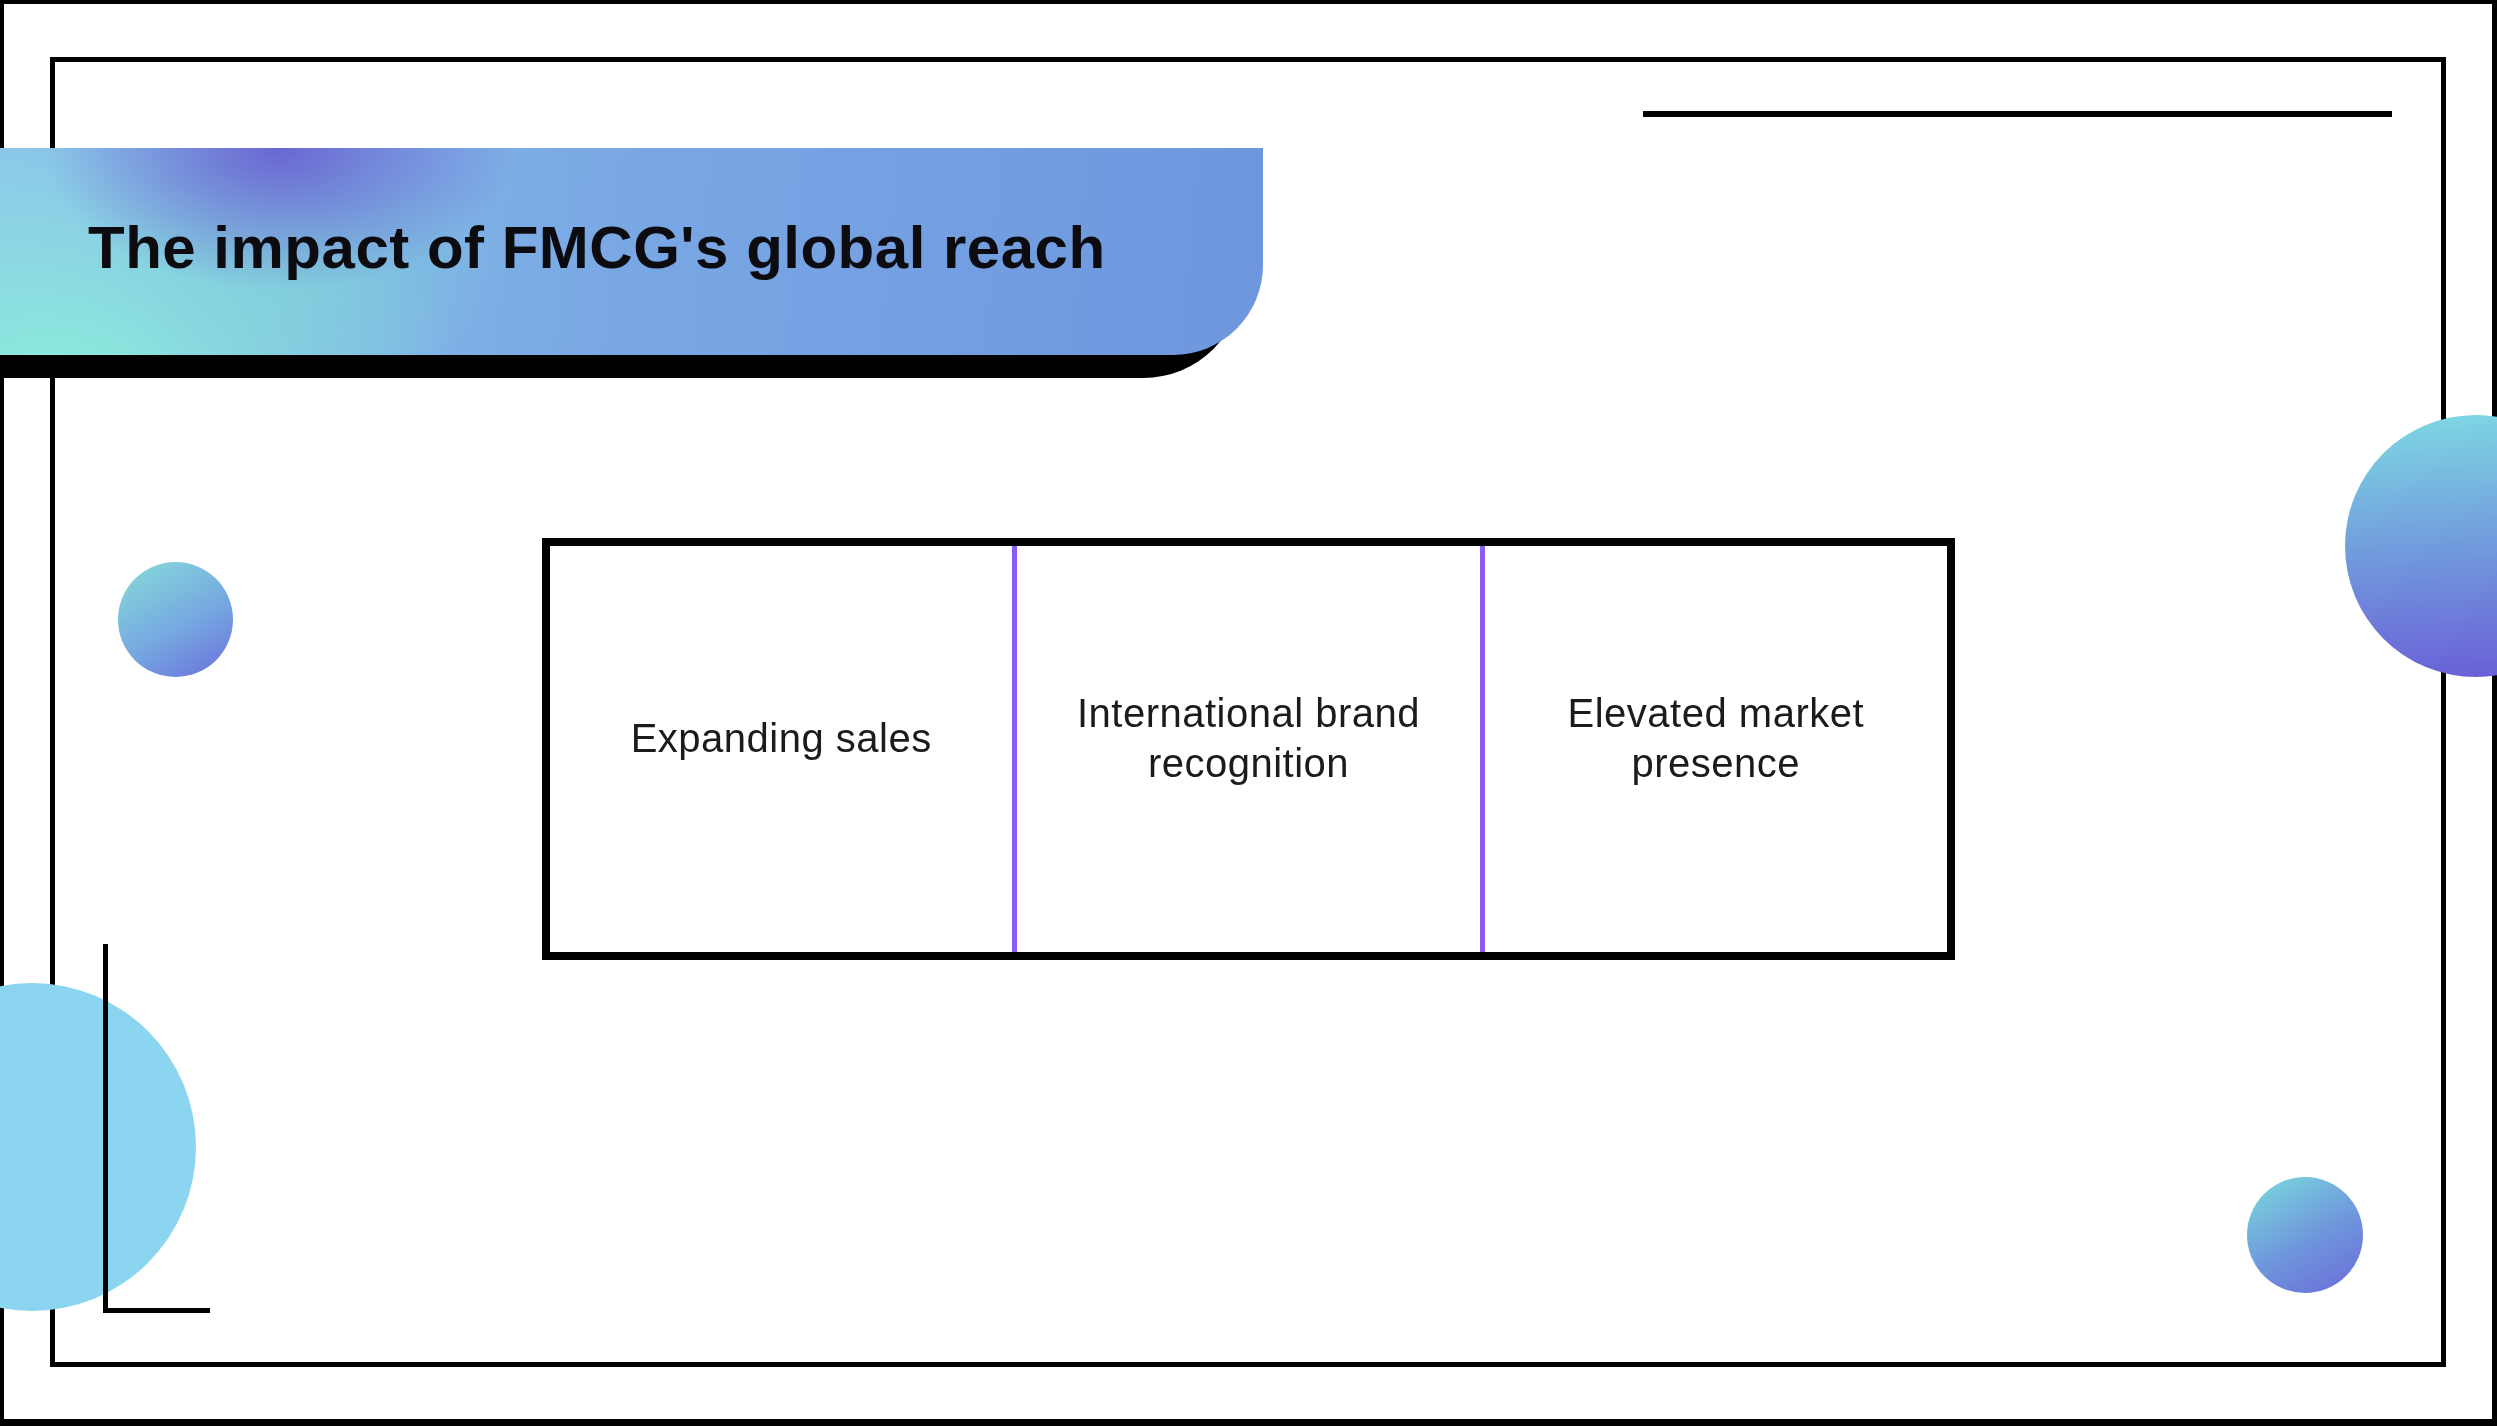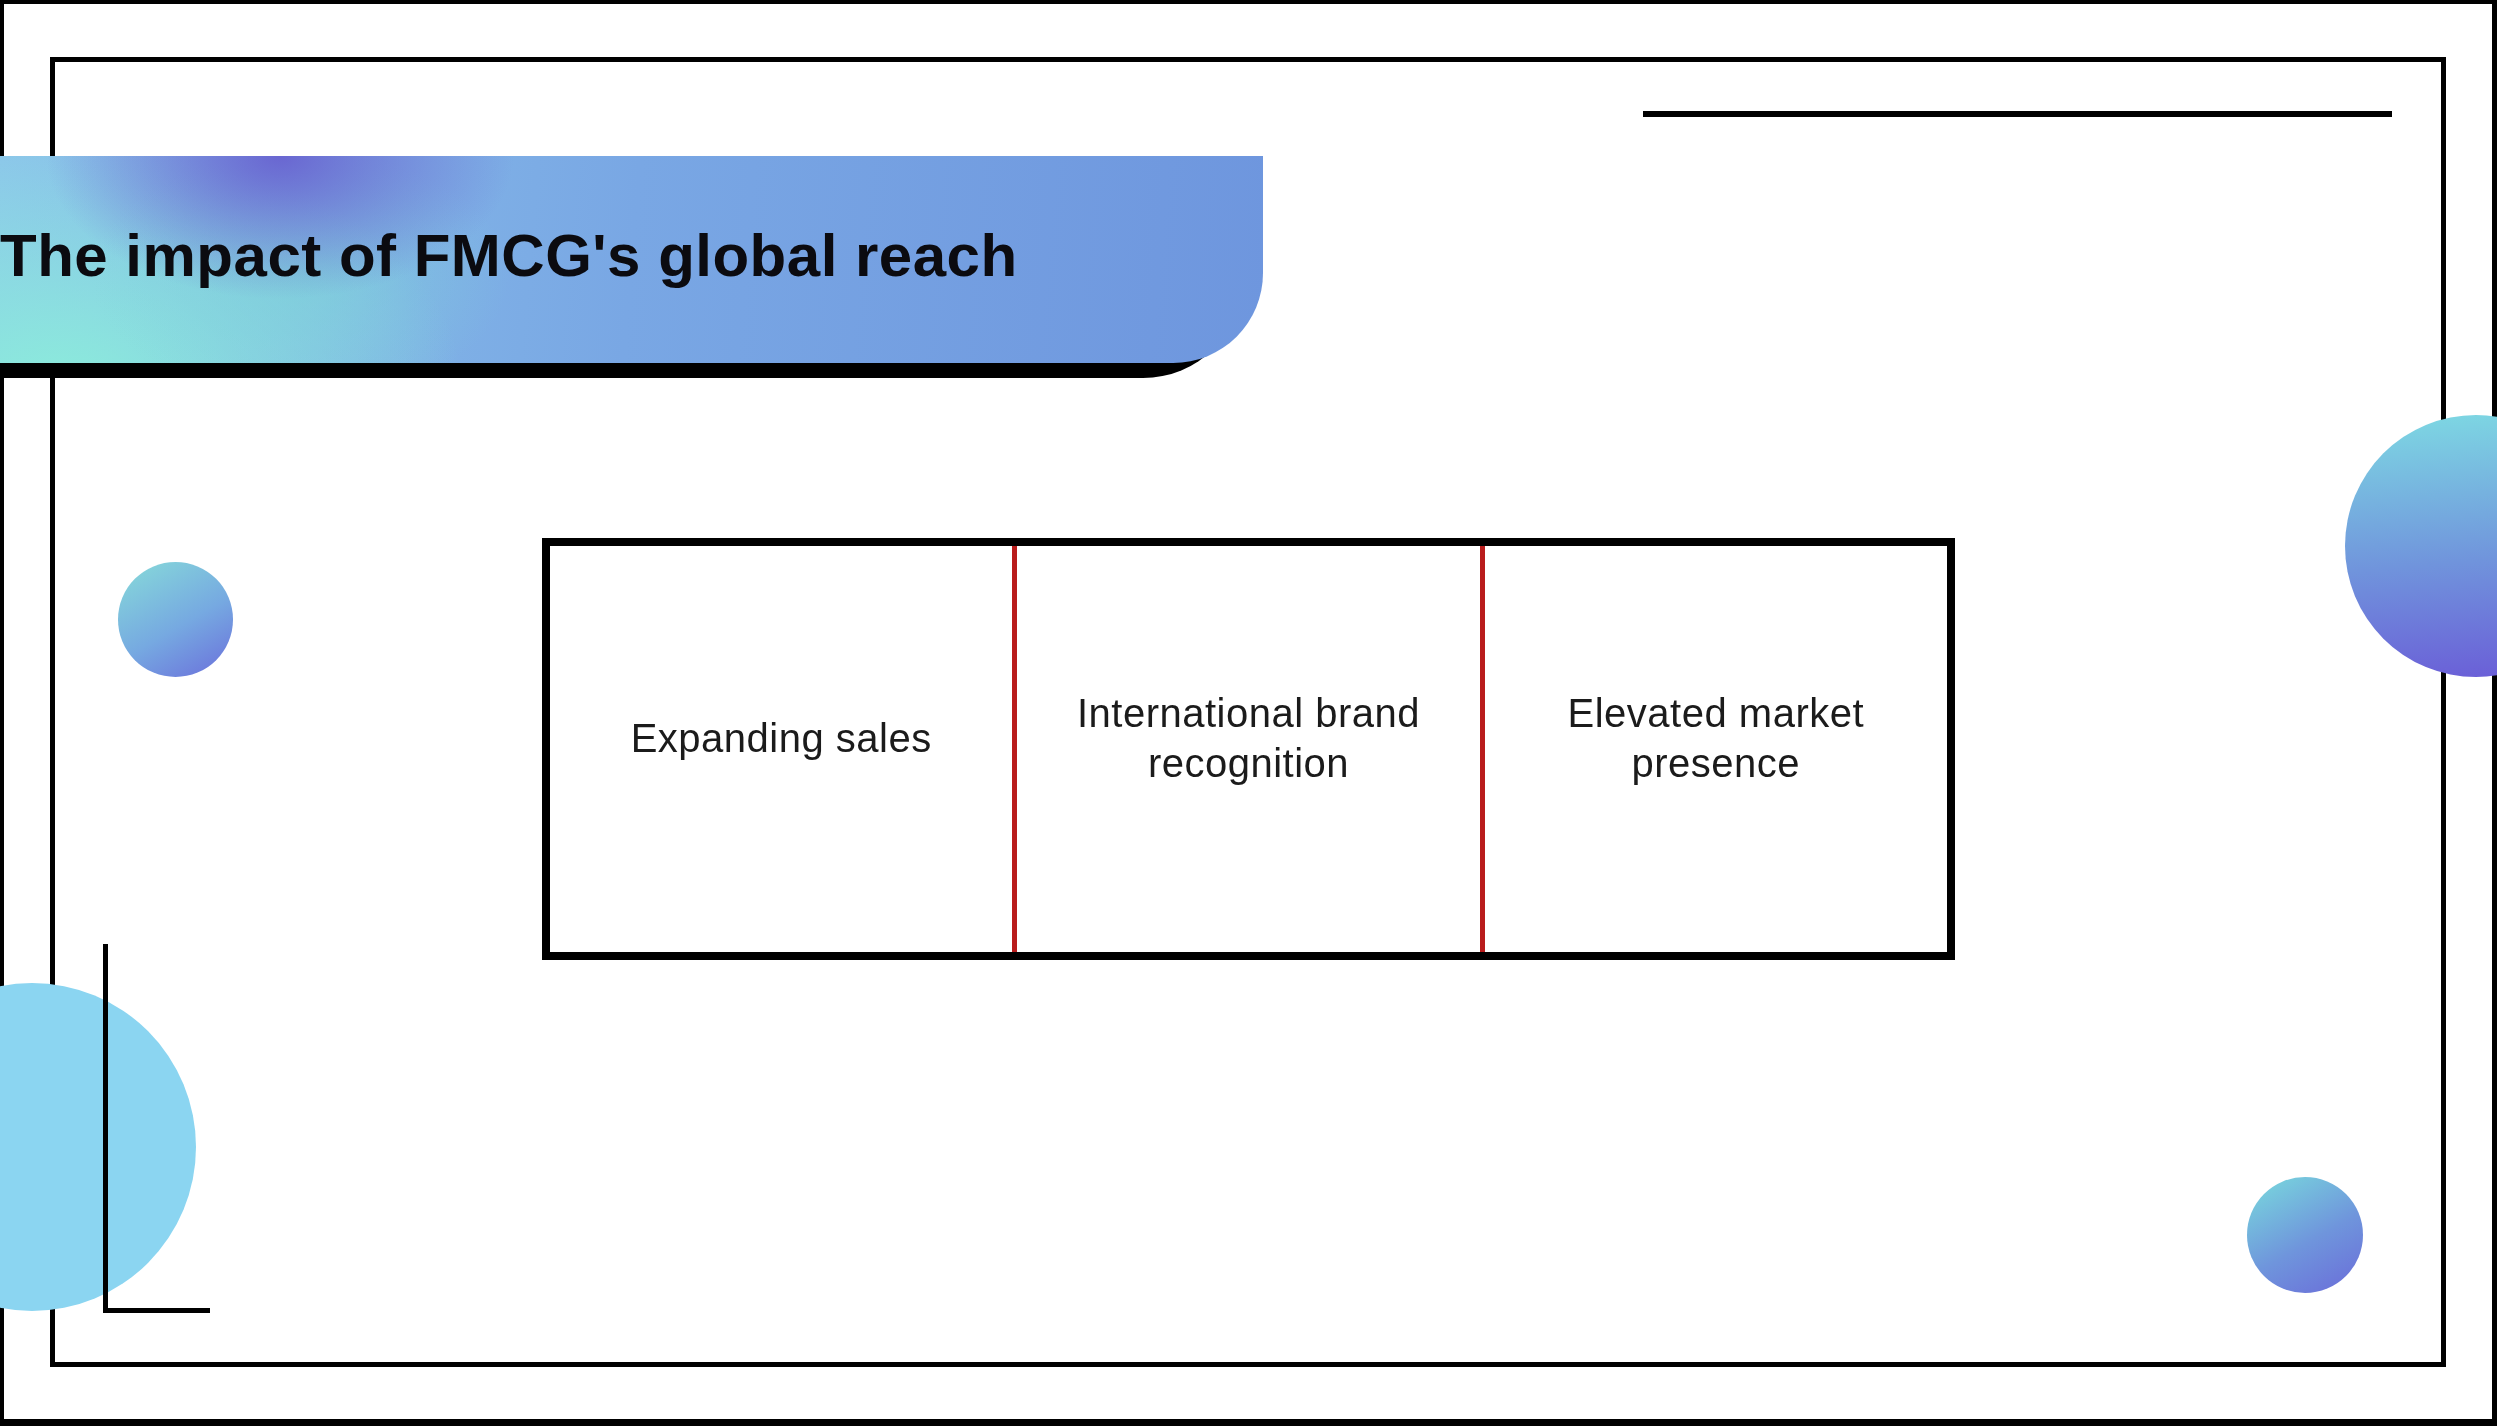--- a/index.html
+++ b/index.html
@@ -74,30 +74,31 @@
 
   
   .banner-shadow {
     position: absolute; left: 0; top: 172px;
     width: 1243px; height: 206px;
     background: #000;
     border-radius: 0 0 100px 0;
     z-index: 6;
   }
   .banner {
-    position: absolute; left: 0; top: 156px;
+    position: absolute; left: 0; top: 148px;
     width: 1263px; height: 207px;
     border-radius: 0 0 90px 0;
     background:
       radial-gradient(360px 220px at 280px 0px,   rgba(104, 98, 208, 0.95), rgba(104, 98, 208, 0) 65%),
       radial-gradient(300px 180px at 300px 120px, rgba(125, 214, 214, 0.55), rgba(125, 214, 214, 0) 70%),
       radial-gradient(560px 340px at 60px 230px,  rgba(140, 240, 218, 0.90), rgba(140, 240, 218, 0) 72%),
       linear-gradient(95deg, #8cc6ea 0%, #79a7e4 50%, #6e96de 100%);
     display: flex;
     align-items: center;
+    padding-left: 88px;
     padding-bottom: 8px;
     z-index: 7;
   }
   .banner h1 {
     font-size: 60px;
     font-weight: 700;
     letter-spacing: 0.5px;
     color: #0b0b10;
     white-space: nowrap;
   }
@@ -112,21 +113,21 @@
     z-index: 6;
   }
   .impact-box {
     flex: 1 1 0;
     display: flex;
     align-items: center;
     justify-content: center;
     padding: 0 40px 22px 40px;
     text-align: center;
   }
-  .impact-box + .impact-box { border-left: 5px solid #b91c1c; justify-content: flex-end; }
+  .impact-box + .impact-box { border-left: 5px solid #8b5cf6; justify-content: flex-end; }
   .impact-box .label {
     font-size: 40px;
     font-weight: 400;
     line-height: 50px;
     letter-spacing: 0.5px;
     color: #1b1b1b;
   }
 </style>
 </head>
 <body>

